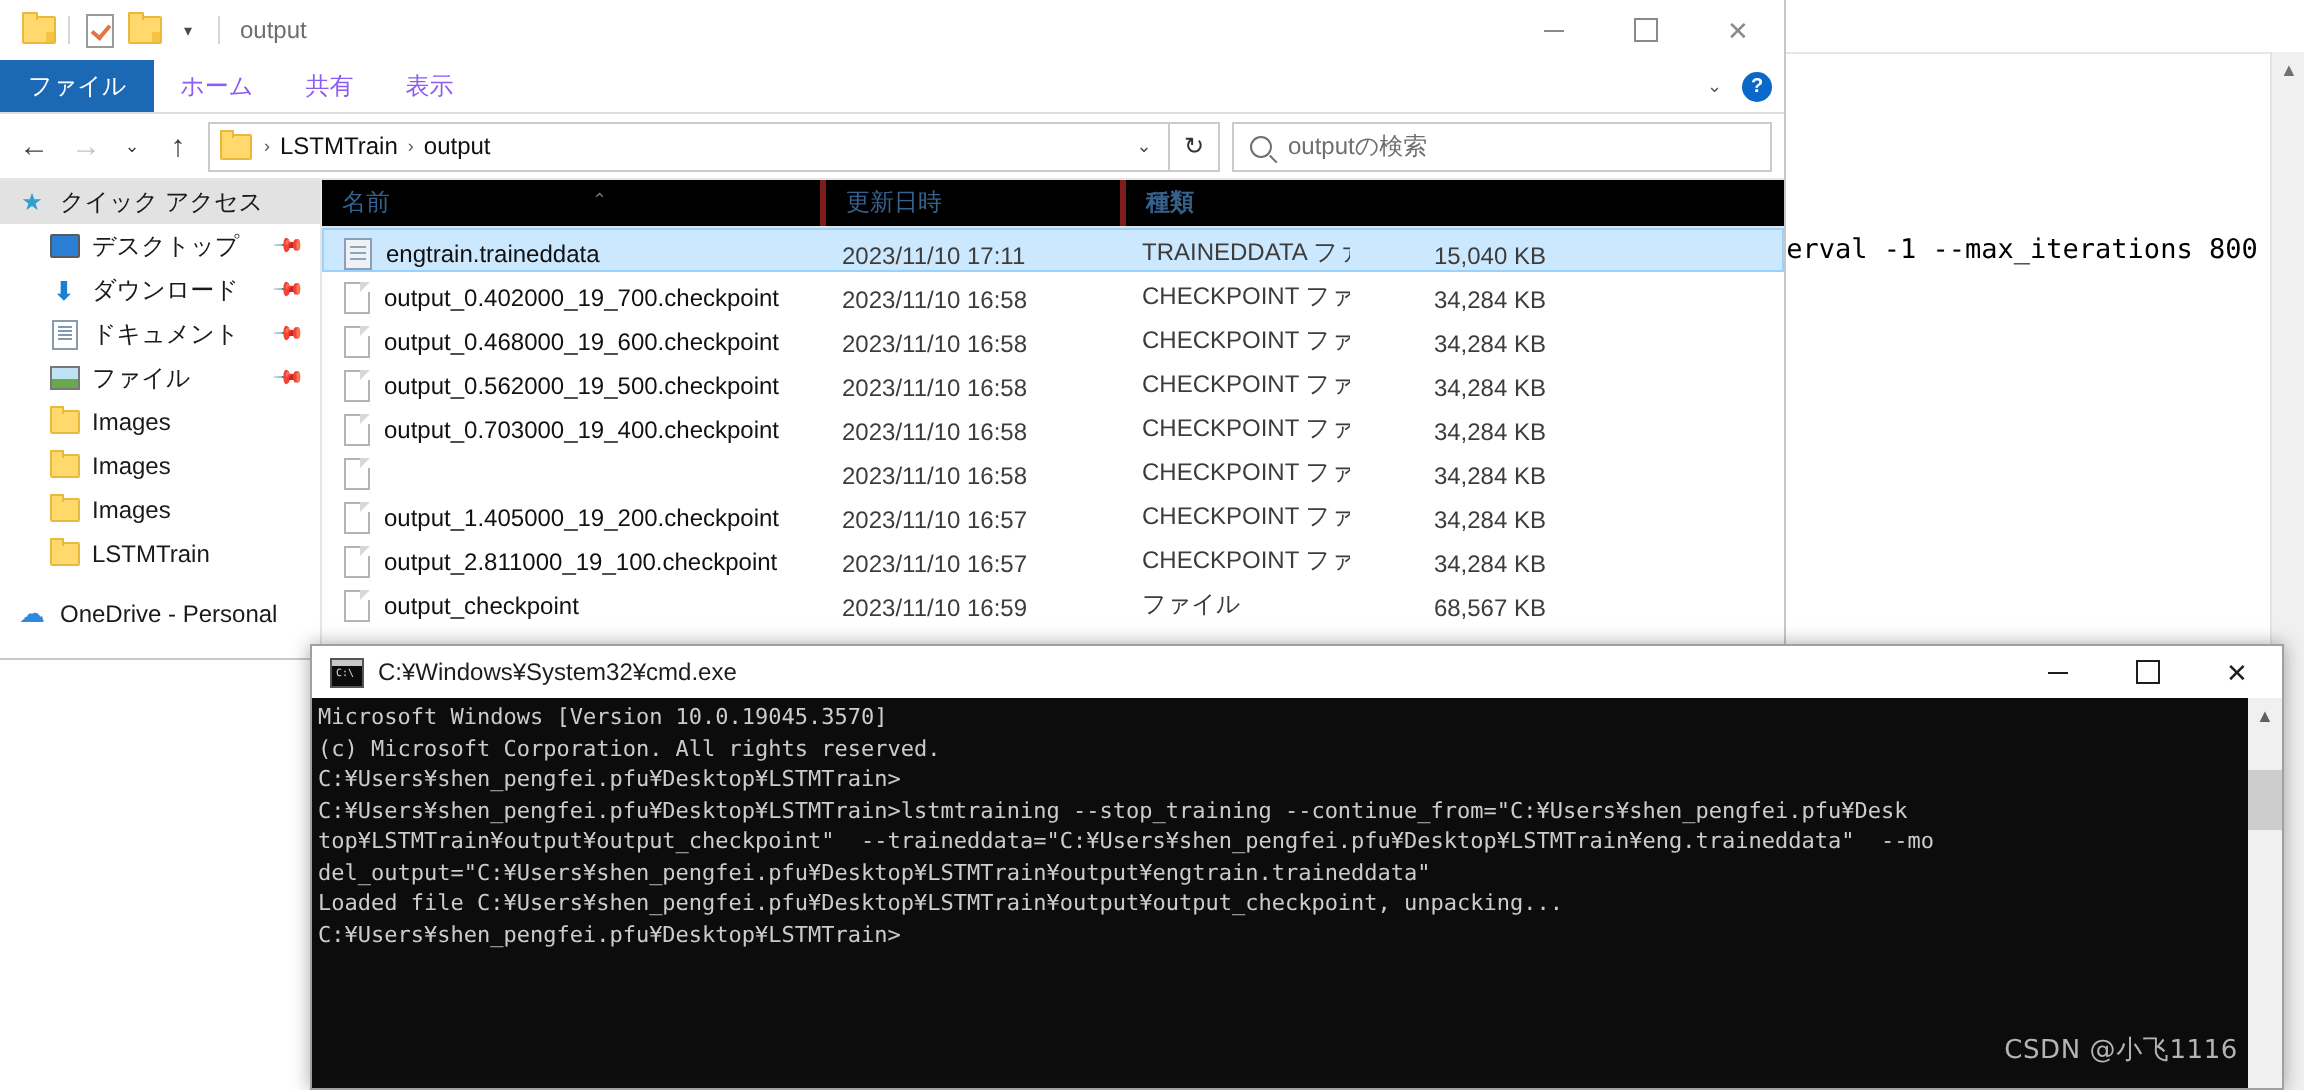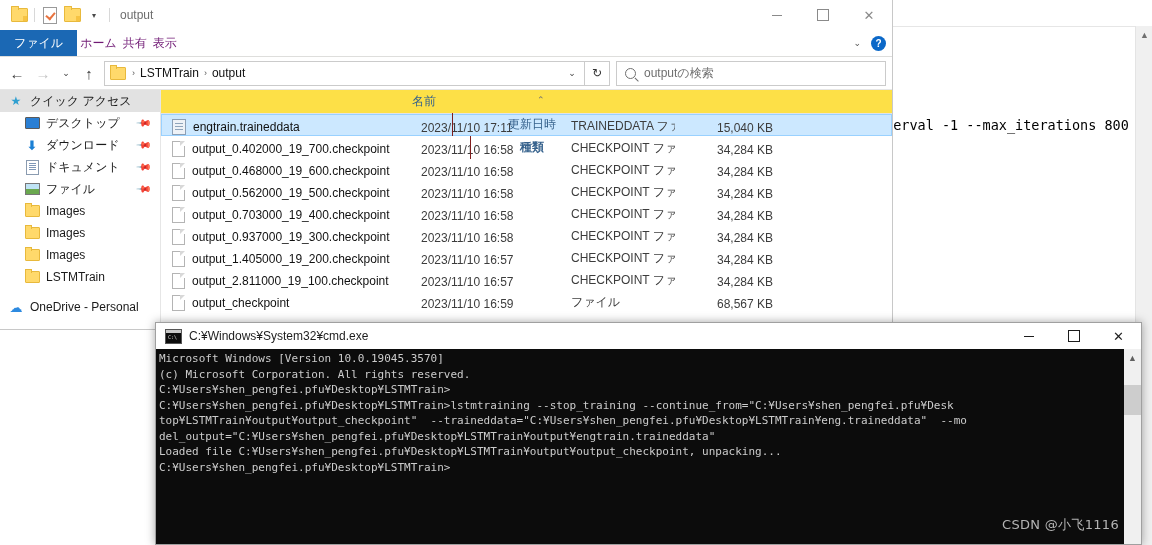--- a/index.html
+++ b/index.html
@@ -68,21 +68,21 @@
   .wincontrols{position:absolute;right:0;top:0;display:flex;height:30px;}
   .wc{width:46px;height:30px;display:flex;align-items:center;justify-content:center;
       color:#8a8a8a;font-size:11px;}
   .wc .min{width:10px;height:1px;background:#8a8a8a;}
   .wc .max{width:10px;height:10px;border:1px solid #8a8a8a;}
   .wc .cls{font-size:13px;line-height:1;}
 
   
   .ribbon{height:26px;background:#ffffff;display:flex;align-items:stretch;position:relative;
           border-bottom:1px solid #dededc;}
-  .rtab{padding:0 3px;display:flex;align-items:center;font-size:12px;color:#701a75;}
+  .rtab{padding:0 13px;display:flex;align-items:center;font-size:12px;color:#8b5cf6;}
   .rtab.file{background:#1b68b4;color:#fff;padding:0 14px;}
   .ribbon-right{position:absolute;right:6px;top:0;height:26px;display:flex;align-items:center;gap:10px;}
   .rb-caret{font-size:9px;color:#555;}
   .rb-help{
     width:15px;height:15px;border-radius:50%;background:#0b68c8;color:#fff;
     font-size:10px;font-weight:bold;display:flex;align-items:center;justify-content:center;
   }
 
   
   .addrrow{height:32px;display:flex;align-items:center;padding:0 6px 0 4px;gap:0px;background:#fff;}
@@ -131,24 +131,24 @@
                 box-shadow:0 2px 0 #7f98b8,0 4px 0 #7f98b8,0 6px 0 #7f98b8;background:#7f98b8;}
   .ic-pic{width:13px;height:10px;background:linear-gradient(#bfe3f5 55%,#6aa84f 55%);border:1px solid #777;}
   .ic-folder{width:13px;height:10px;position:relative;background:#ffd96b;border:1px solid #e8b93c;border-radius:1px;}
   .ic-folder:before{content:"";position:absolute;left:-1px;top:-3px;width:5px;height:3px;
     background:#ffd96b;border:1px solid #e8b93c;border-bottom:none;}
   .ic-cloud{color:#2d8ae0;font-size:13px;}
 
   
   .filepane{flex:1;background:#ffffff;position:relative;overflow:hidden;}
   .colhdr{height:23px;display:flex;align-items:center;border-bottom:1px solid #e3e3e3;
-          background:#fde047;position:relative;flex-direction:column;}
+          background:#000000;position:relative;}
   .col{font-size:12px;color:#35618c;padding-left:10px;box-sizing:border-box;position:relative;
        height:23px;line-height:23px;}
-  .col + .col{border-left:1px solid #7f1d1d;text-align:center;}
+  .col + .col{border-left:3px solid #7f1d1d;}
   .col-name{width:249px;}
   .col-date{width:150px;}
   .col-type{width:114px;font-weight:bold;}
   .col-size{width:110px;text-align:right;padding-right:12px;padding-left:0;}
   .sortcaret{position:absolute;left:135px;top:-1px;font-size:9px;color:#6f6f6f;}
   .row{height:22px;display:flex;align-items:flex-end;font-size:12px;color:#111;box-sizing:border-box;
        border:1px solid transparent;}
   .row.sel{background:#cce8ff;border:1px solid #99d1ff;}
   .row .c-name{width:249px;display:flex;align-items:center;gap:7px;padding-left:10px;box-sizing:border-box;}
   .row .c-date{width:150px;color:#3c3c3c;padding-left:10px;box-sizing:border-box;}
@@ -404,21 +404,20 @@
               <span class="ic-file"></span>
               <span>output_0.703000_19_400.checkpoint</span>
             </div>
             <div class="c-date">2023/11/10 16:58</div>
             <div class="c-type">CHECKPOINT ファイ...</div>
             <div class="c-size">34,284 KB</div>
           </div>
           <div class="row">
             <div class="c-name">
               <span class="ic-file"></span>
-              <span>output_0.937000_19_300.checkpoint</span>
             </div>
             <div class="c-date">2023/11/10 16:58</div>
             <div class="c-type">CHECKPOINT ファイ...</div>
             <div class="c-size">34,284 KB</div>
           </div>
           <div class="row">
             <div class="c-name">
               <span class="ic-file"></span>
               <span>output_1.405000_19_200.checkpoint</span>
             </div>

